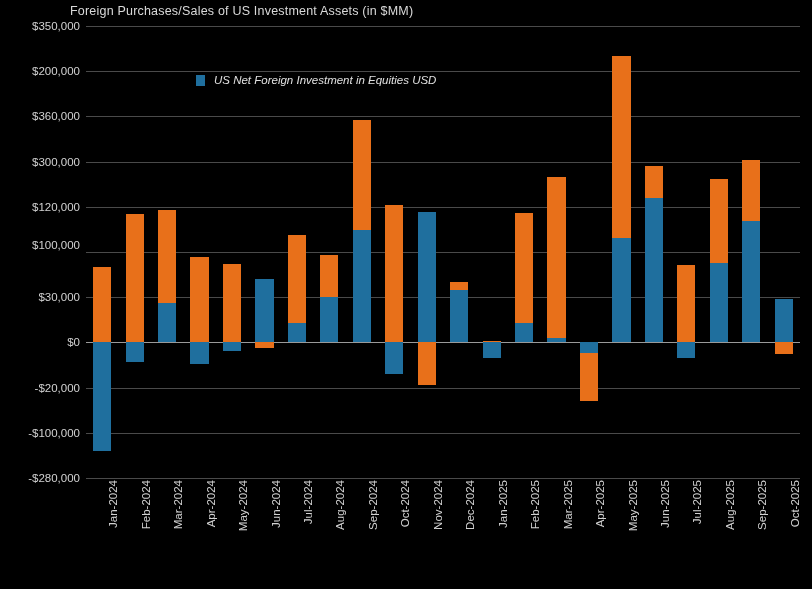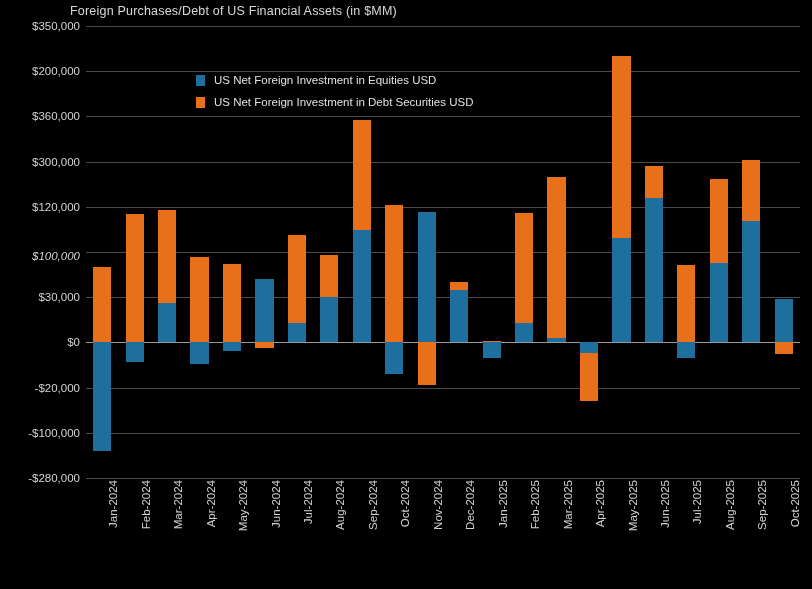--- a/index.html
+++ b/index.html
@@ -94,48 +94,49 @@
     white-space: nowrap;
     transform-origin: left top;
     transform: rotate(-90deg) translate(-100%, 0);
   }
   #legend {
     position: absolute;
     left: 196px;
     top: 74px;
     font-size: 11.5px;
     color: #e0e0e0;
+    font-style: italic;
   }
   .legend-row {
     display: flex;
     align-items: center;
     margin-bottom: 10px;
   }
   .legend-swatch {
     width: 9px;
     height: 11px;
     margin-right: 9px;
   }
   .legend-swatch.eq { background: #1f6f9e; }
   .legend-swatch.debt { background: #e8701a; }
 </style>
 </head>
 <body>
 
 <div id="chart-root">
 
-  <div id="chart-title">Foreign Purchases/Debt of US Financial Assets (in $MM)</div>
+  <div id="chart-title">Foreign Purchases/Sales of US Investment Assets (in $MM)</div>
 
   <div id="ylabels">
       <div class="ytick" style="top: 0px;">$350,000</div>
       <div class="ytick" style="top: 45.2px;">$200,000</div>
       <div class="ytick" style="top: 90.4px;">$360,000</div>
       <div class="ytick" style="top: 135.6px;">$300,000</div>
       <div class="ytick" style="top: 180.8px;">$120,000</div>
-      <div class="ytick" style="top: 230px; font-style: italic;">$100,000</div>
+      <div class="ytick" style="top: 219px;">$100,000</div>
       <div class="ytick" style="top: 271.2px;">$30,000</div>
       <div class="ytick" style="top: 316.4px;">$0</div>
       <div class="ytick" style="top: 361.6px;">-$20,000</div>
       <div class="ytick" style="top: 406.8px;">-$100,000</div>
       <div class="ytick" style="top: 452px;">-$280,000</div>
     </div>
 
   <div id="plot">
       <div class="gridline" style="top: 0px;"></div>
       <div class="gridline" style="top: 45.2px;"></div>
@@ -261,19 +262,15 @@
       <div class="xtick" style="left: 637.864px;">Aug-2025</div>
       <div class="xtick" style="left: 670.318px;">Sep-2025</div>
       <div class="xtick" style="left: 702.773px;">Oct-2025</div>
     </div>
 
   <div id="legend">
     <div class="legend-row">
       <span class="legend-swatch eq"></span>
       <span>US Net Foreign Investment in Equities USD</span>
     </div>
-    <div class="legend-row">
-      <span class="legend-swatch debt"></span>
-      <span>US Net Foreign Investment in Debt Securities USD</span>
-    </div>
   </div>
 
 </div>
 
 </body></html>

